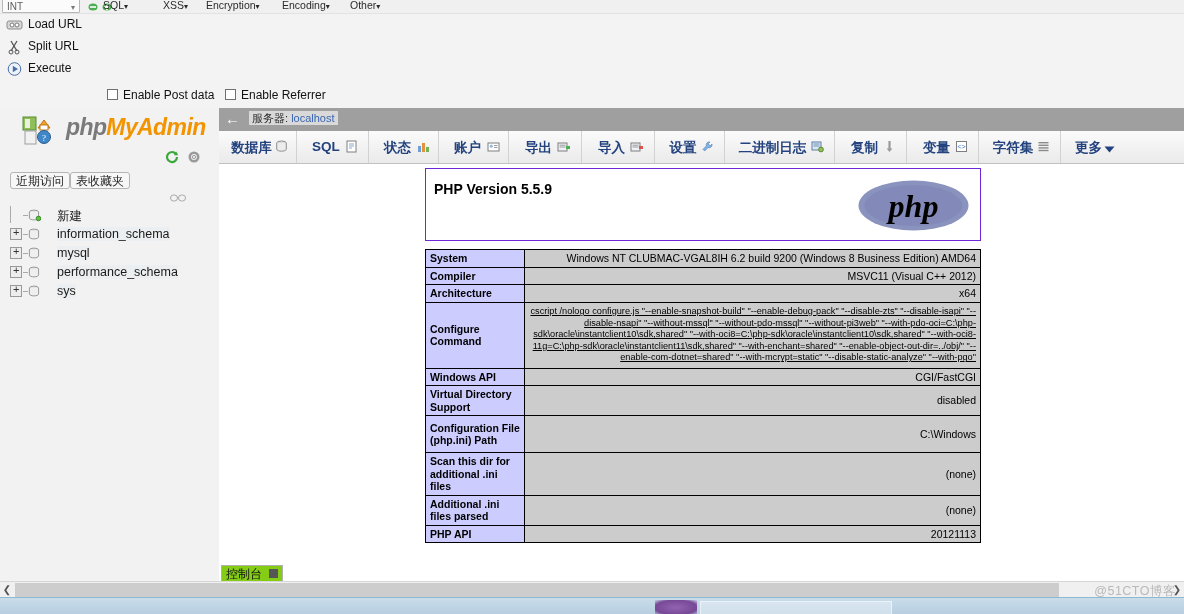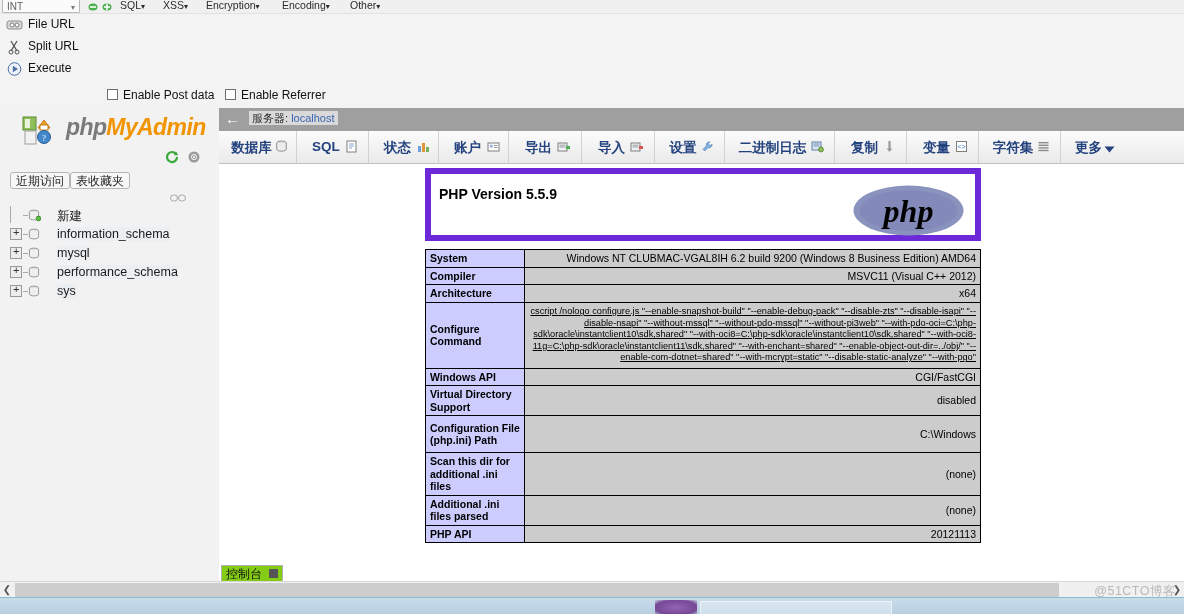--- a/index.html
+++ b/index.html
@@ -84,21 +84,21 @@
   .tab{position:absolute;top:0;height:32px;border-right:1px solid #d2d2d2;
        box-sizing:border-box;text-align:center;}
   .tab .tl{position:absolute;left:0;right:0;top:8px;font-size:13.5px;font-weight:bold;
            color:#23427e;white-space:nowrap;}
   .tab .ti{position:absolute;top:9px;width:13px;height:13px;}
 
   .pane{position:absolute;left:0;top:56px;width:965px;height:417px;background:#fff;overflow:hidden;}
 
   
   .php-head{position:absolute;left:206px;top:4px;width:556px;height:73px;
-            border:6px solid #6d28d9;background:#fff;box-sizing:border-box;}
+            border:1px solid #6d28d9;background:#fff;box-sizing:border-box;}
   .php-head .pv{position:absolute;left:8px;top:12px;font-size:14px;font-weight:bold;color:#000;}
   .php-logo{position:absolute;right:10px;top:10px;width:113px;height:53px;}
 
   table.pinfo{position:absolute;left:206px;top:85px;width:556px;border-collapse:collapse;
               table-layout:fixed;}
   table.pinfo td{border:1px solid #000;font-size:10.5px;padding:2px 4px;
                  vertical-align:middle;line-height:12.5px;word-wrap:break-word;}
   table.pinfo td.k{width:90px;background:#ccccff;color:#000;font-weight:bold;}
   table.pinfo td.v{background:#cccccc;color:#000;text-align:right;}
   table.pinfo td.v.small{font-size:9.2px;line-height:11.6px;text-decoration:underline;}
@@ -145,37 +145,37 @@
           </svg>
       </span>
       <span class="hb-icon-plus">
         <svg width="10" height="10" viewBox="0 0 10 10">
             <ellipse cx="5" cy="5" rx="4.5" ry="3.6" fill="#4caf50"></ellipse>
             <rect x="2" y="4.2" width="6" height="1.6" fill="#fff"></rect>
             <rect x="4.2" y="2" width="1.6" height="6" fill="#fff"></rect>
           </svg>
       </span>
 
-      <span class="hb-mi" style="left:120px"><span>SQL</span><span class="car">▾</span></span>
+      <span class="hb-mi" style="left:103px"><span>SQL</span><span class="car">▾</span></span>
       <span class="hb-mi" style="left:163px"><span>XSS</span><span class="car">▾</span></span>
       <span class="hb-mi" style="left:206px"><span>Encryption</span><span class="car">▾</span></span>
       <span class="hb-mi" style="left:282px"><span>Encoding</span><span class="car">▾</span></span>
       <span class="hb-mi" style="left:350px"><span>Other</span><span class="car">▾</span></span>
     </div>
 
     <div class="hb-left">
       <div class="hb-row" style="top:0">
         <span class="ic">
           <svg width="17" height="16" viewBox="0 0 17 16">
               <rect x="1" y="4" width="15" height="8" rx="2" fill="#d9d9d9" stroke="#8d8d8d"></rect>
               <circle cx="6" cy="8" r="2" fill="#fff" stroke="#7a7a7a"></circle>
               <circle cx="11" cy="8" r="2" fill="#fff" stroke="#7a7a7a"></circle>
             </svg>
         </span>
-        <span class="lb">File URL</span>
+        <span class="lb">Load URL</span>
       </div>
       <div class="hb-row" style="top:22px">
         <span class="ic">
           <svg width="17" height="16" viewBox="0 0 17 16">
               <line x1="5" y1="2" x2="11" y2="12" stroke="#555" stroke-width="1.3"></line>
               <line x1="11" y1="2" x2="5" y2="12" stroke="#555" stroke-width="1.3"></line>
               <circle cx="5" cy="13" r="2" fill="none" stroke="#555"></circle>
               <circle cx="11" cy="13" r="2" fill="none" stroke="#555"></circle>
             </svg>
         </span>

